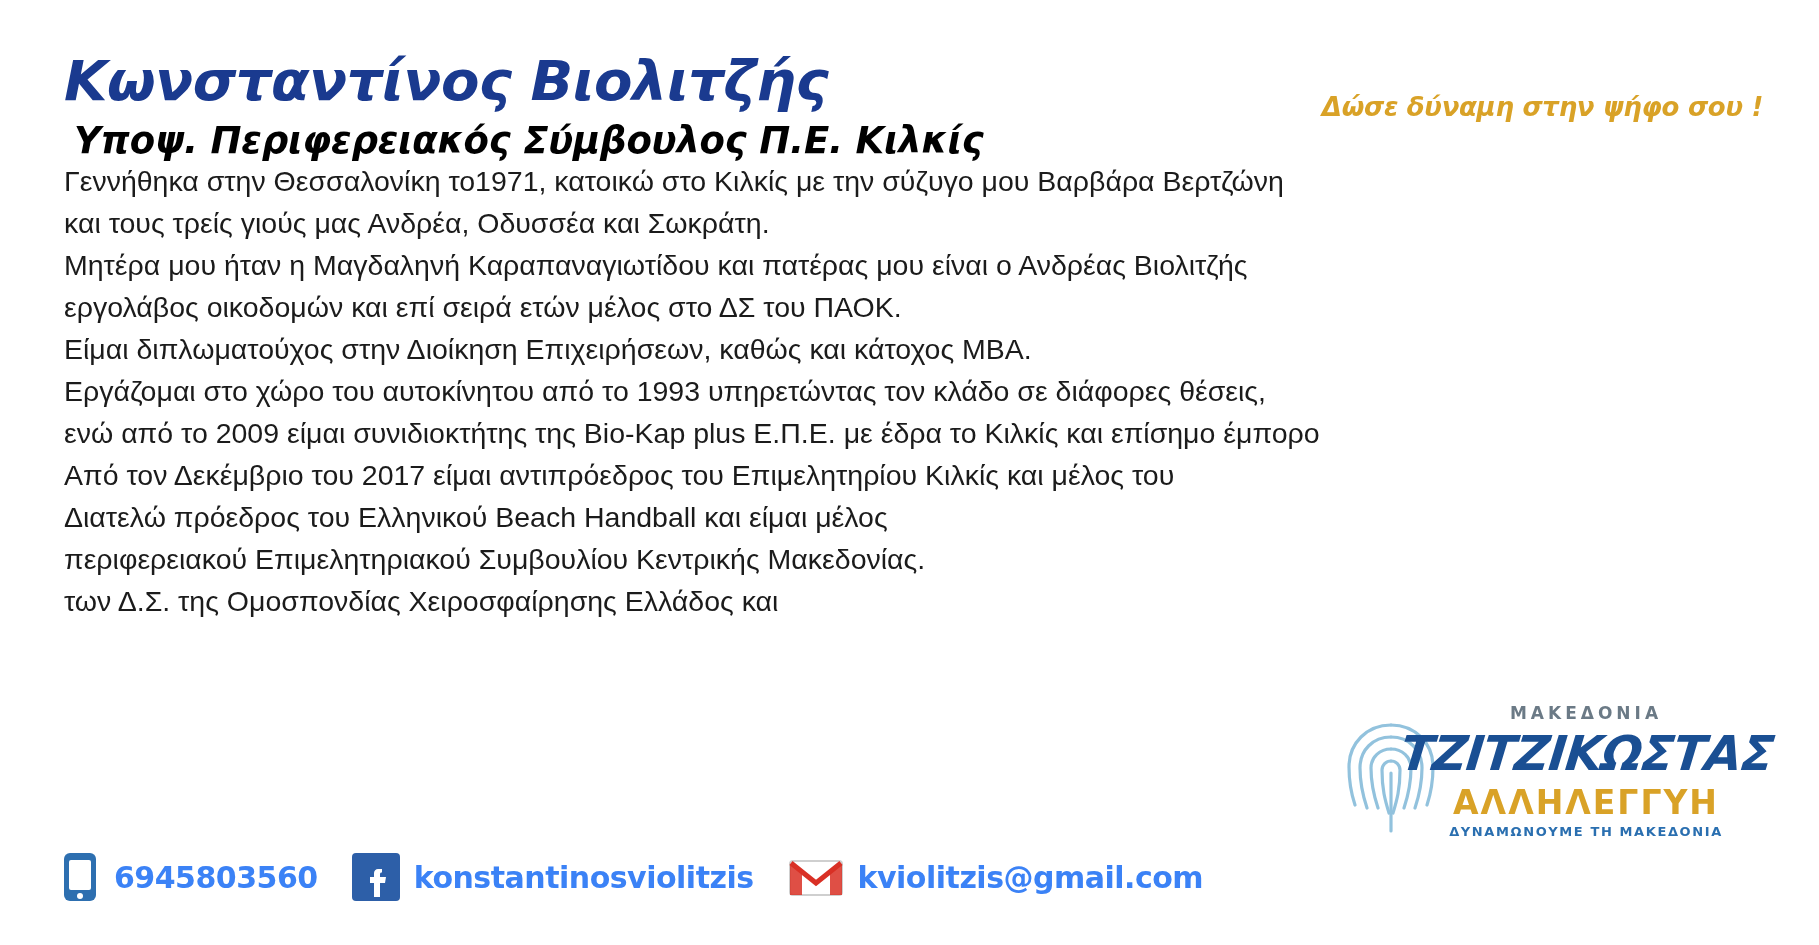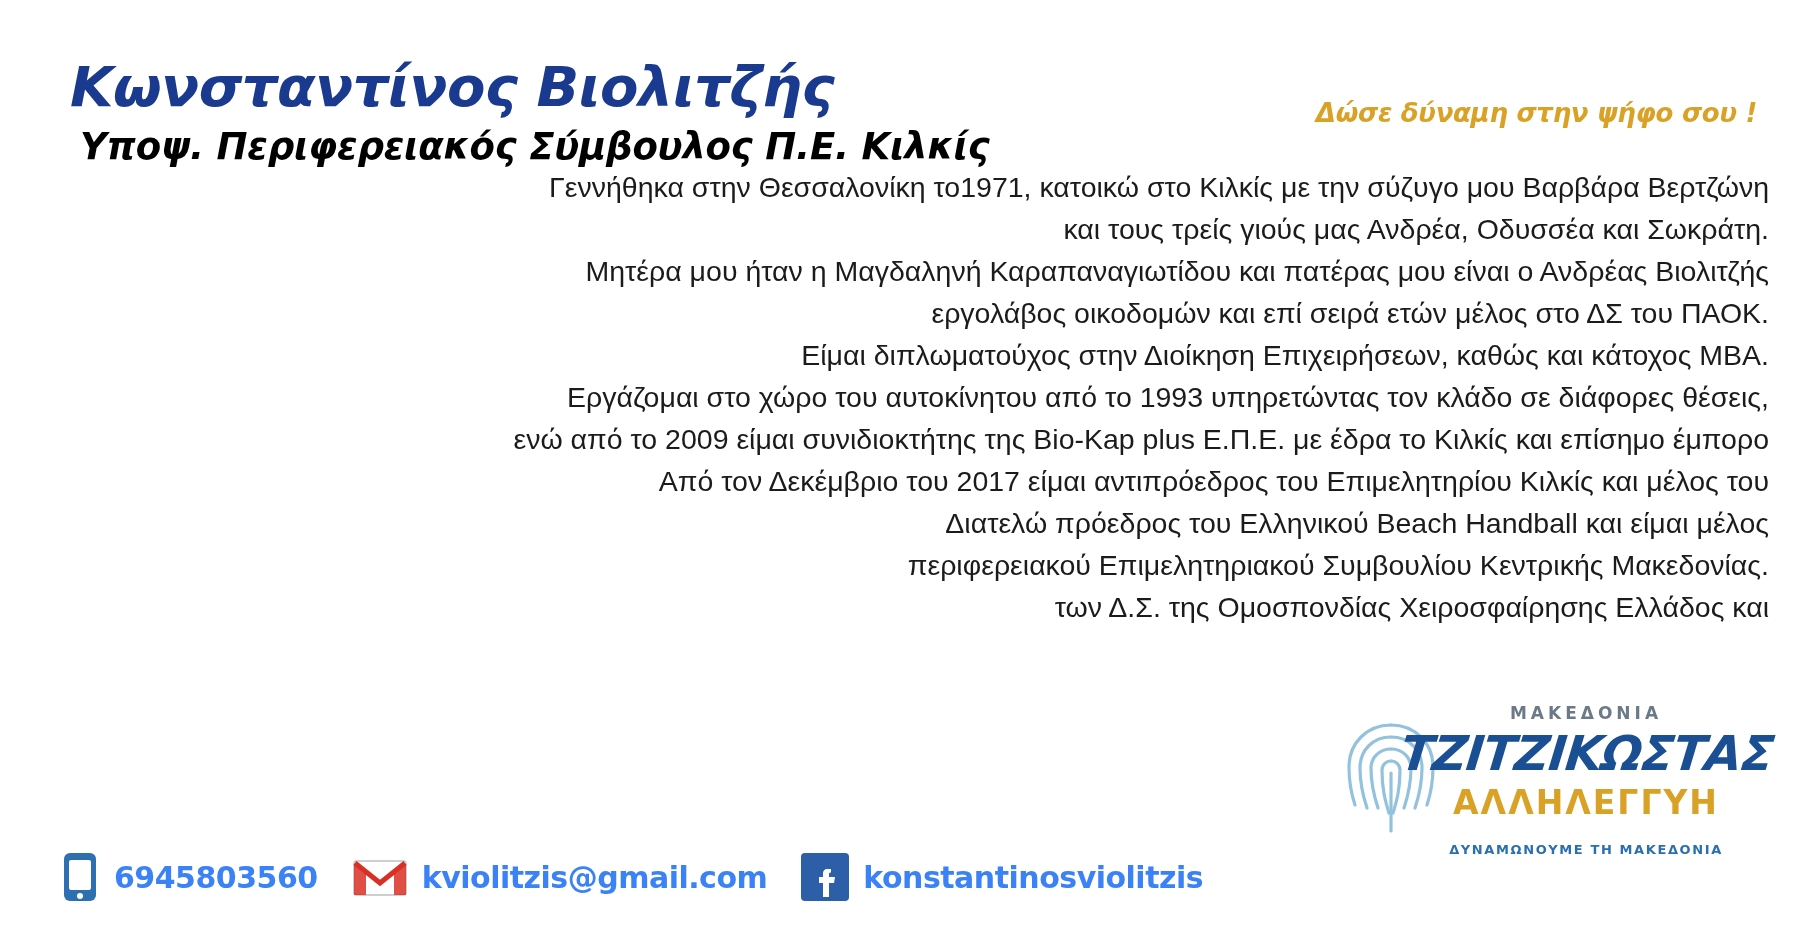--- a/index.html
+++ b/index.html
@@ -15,21 +15,21 @@
     color: #000;
     overflow: hidden;
     position: relative;
   }
 
   .flyer {
     position: relative;
     width: 1819px;
     height: 945px;
     box-sizing: border-box;
-    padding: 10px;
+    padding: 4px;
   }
 
   
   .header {
     position: relative;
     padding: 48px 60px 0 60px;
     height: 140px;
     box-sizing: border-box;
   }
   .candidate-name {
@@ -71,21 +71,20 @@
     margin: 16px 0 0 0;
     padding: 0 40px 0 60px;
     font-family: "Liberation Sans", sans-serif;
     font-size: 28.5px;
     line-height: 42px;
     color: #1b1b1b;
   }
   .bio p {
     margin: 0;
     white-space: nowrap;
-    text-align: right;
   }
 
   
   .logo-block {
     position: absolute;
     right: 58px;
     bottom: 52px;
     width: 430px;
     height: 190px;
     text-align: center;
@@ -119,21 +118,21 @@
     margin-left: 80px;
     margin-top: 2px;
   }
   .logo-tag {
     font-family: "DejaVu Sans", sans-serif;
     font-size: 13px;
     font-weight: bold;
     letter-spacing: 1.6px;
     color: #2a6fb0;
     margin-left: 80px;
-    margin-top: 20px;
+    margin-top: 2px;
   }
   .fingerprint {
     position: absolute;
     left: 0;
     top: 10px;
     width: 120px;
     height: 140px;
     opacity: 0.85;
   }
 
@@ -218,35 +217,35 @@
           <rect x="4" y="2" width="32" height="48" rx="6" fill="#2d6fb0"></rect>
           <rect x="9" y="9" width="22" height="30" rx="2" fill="#ffffff"></rect>
           <circle cx="20" cy="45" r="3" fill="#ffffff"></circle>
         </svg>
       </span>
       <span class="contact-text">6945803560</span>
     </div>
 
     <div class="contact-item">
       <span class="icon-box">
+        <svg width="48" height="48" viewBox="0 0 48 48">
+          <rect x="0" y="0" width="48" height="48" rx="4" fill="#2d5fa8"></rect>
+          <path d="M30 16h-4c-2.2 0-4 1.8-4 4v4h-4v6h4v14h6V30h5l1-6h-6v-3c0-.8.7-1.5 1.5-1.5H30z" fill="#ffffff"></path>
+        </svg>
+      </span>
+      <span class="contact-text">konstantinosviolitzis</span>
+    </div>
+
+    <div class="contact-item">
+      <span class="icon-box">
         <svg width="56" height="44" viewBox="0 0 56 44">
           <rect x="2" y="6" width="52" height="34" rx="3" fill="#ffffff" stroke="#cfcfcf" stroke-width="2"></rect>
           <path d="M3 8 L28 28 L53 8" fill="none" stroke="#d93025" stroke-width="5"></path>
           <path d="M2 9 L2 40 L14 40 L14 19 Z" fill="#d93025" opacity="0.85"></path>
           <path d="M54 9 L54 40 L42 40 L42 19 Z" fill="#d93025" opacity="0.85"></path>
         </svg>
       </span>
       <span class="contact-text">kviolitzis@gmail.com</span>
     </div>
 
-    <div class="contact-item">
-      <span class="icon-box">
-        <svg width="48" height="48" viewBox="0 0 48 48">
-          <rect x="0" y="0" width="48" height="48" rx="4" fill="#2d5fa8"></rect>
-          <path d="M30 16h-4c-2.2 0-4 1.8-4 4v4h-4v6h4v14h6V30h5l1-6h-6v-3c0-.8.7-1.5 1.5-1.5H30z" fill="#ffffff"></path>
-        </svg>
-      </span>
-      <span class="contact-text">konstantinosviolitzis</span>
-    </div>
-
   </div>
 
 </div>
 
 </body></html>

